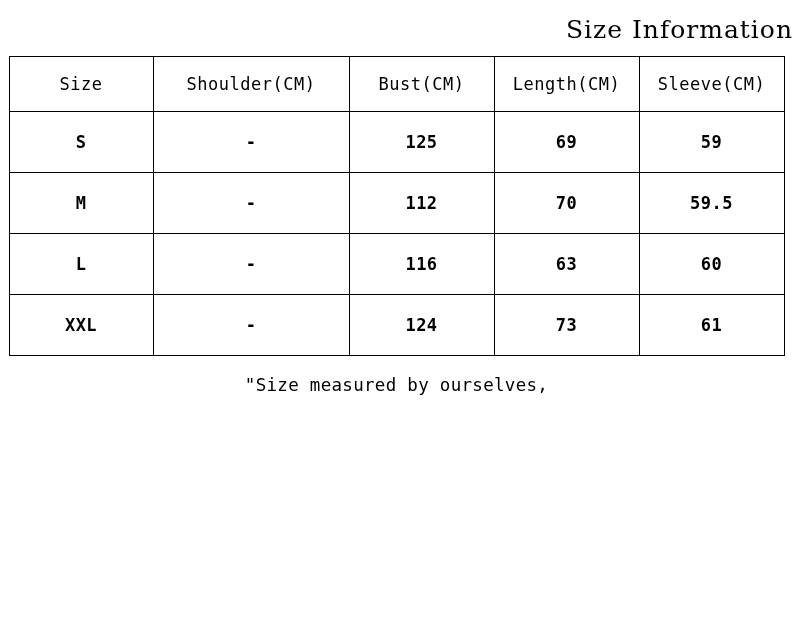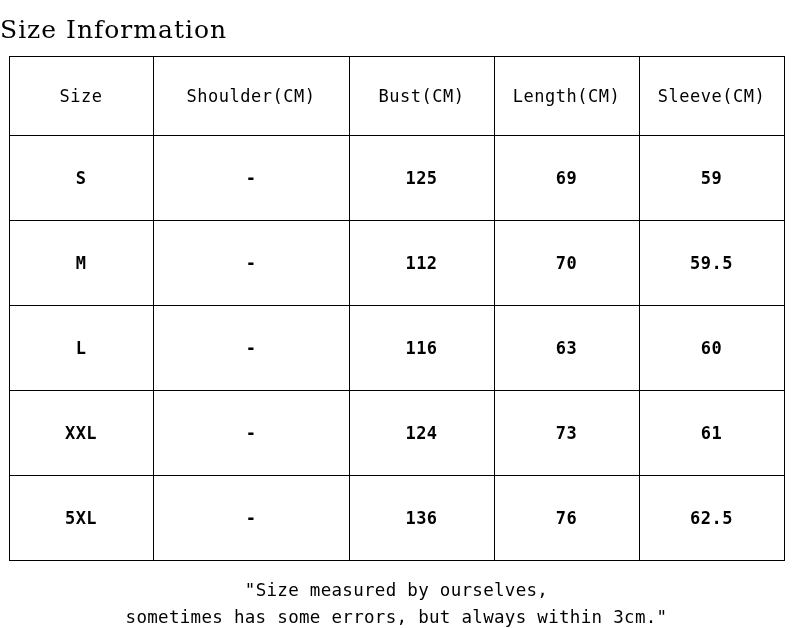--- a/index.html
+++ b/index.html
@@ -17,21 +17,21 @@
   .sheet {
     position: relative;
     width: 793px;
     height: 628px;
     box-sizing: border-box;
     background: #ffffff;
     display: flex;
     flex-direction: column;
   }
   .title {
-    text-align: left;
+    text-align: right;
     font-size: 25px;
     font-family: "DejaVu Serif", serif;
     letter-spacing: 1px;
     padding-top: 16px;
     padding-bottom: 12px;
     line-height: 1.1;
   }
   table.size-table {
     border-collapse: collapse;
     width: 775px;
@@ -39,21 +39,21 @@
     table-layout: fixed;
   }
   table.size-table th,
   table.size-table td {
     border: 1px solid #000000;
     text-align: center;
     font-size: 17px;
     font-weight: bold;
     font-family: "DejaVu Sans Mono", monospace;
     height: 52px;
-    padding: 16px;
+    padding: 4px;
     letter-spacing: 0.5px;
   }
   table.size-table thead th {
     height: 46px;
     font-weight: normal;
     font-size: 17px;
   }
   table.size-table tbody td {
     font-weight: bold;
   }
@@ -122,28 +122,20 @@
         <td>63</td>
         <td>60</td>
       </tr>
       <tr>
         <td>XXL</td>
         <td>-</td>
         <td>124</td>
         <td>73</td>
         <td>61</td>
       </tr>
-      <tr>
-        <td>5XL</td>
-        <td>-</td>
-        <td>136</td>
-        <td>76</td>
-        <td>62.5</td>
-      </tr>
     </tbody>
   </table>
 
   <div class="note">
     <span class="line">"Size measured by ourselves,</span>
-    <span class="line">sometimes has some errors, but always within 3cm."</span>
   </div>
 
 </div>
 
 </body></html>

